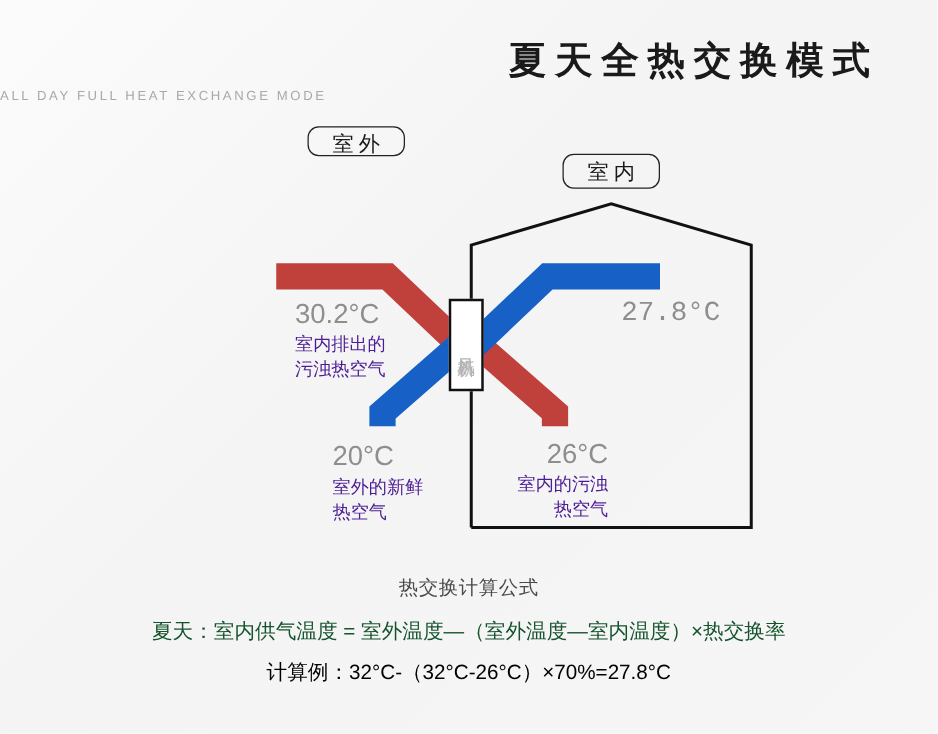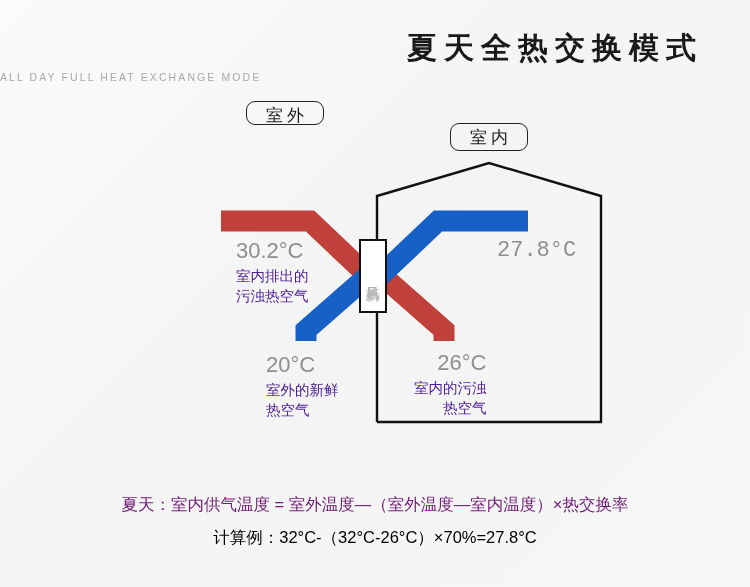--- a/index.html
+++ b/index.html
@@ -138,21 +138,21 @@
     letter-spacing: 0.5px;
     white-space: nowrap;
   }
   #formula-line-1 {
     position: absolute;
     left: 0;
     top: 494px;
     width: 750px;
     text-align: center;
     font-size: 16.5px;
-    color: #701a75;
+    color: #14532d;
     letter-spacing: 0px;
     white-space: nowrap;
   }
   #formula-line-2 {
     position: absolute;
     left: 0;
     top: 527px;
     width: 750px;
     text-align: center;
     font-size: 16.5px;
@@ -207,16 +207,17 @@
     <span class="desc">室外的新鲜</span>
     <span class="desc">热空气</span>
   </div>
 
   <div class="callout" id="callout-return-in">
     <span class="temp">26°C</span>
     <span class="desc">室内的污浊</span>
     <span class="desc">热空气</span>
   </div>
 
+  <div id="formula-title">热交换计算公式</div>
   <div id="formula-line-1">夏天：室内供气温度 = 室外温度—（室外温度—室内温度）×热交换率</div>
   <div id="formula-line-2">计算例：32°C-（32°C-26°C）×70%=27.8°C</div>
 
 </div>
 
 </body></html>

